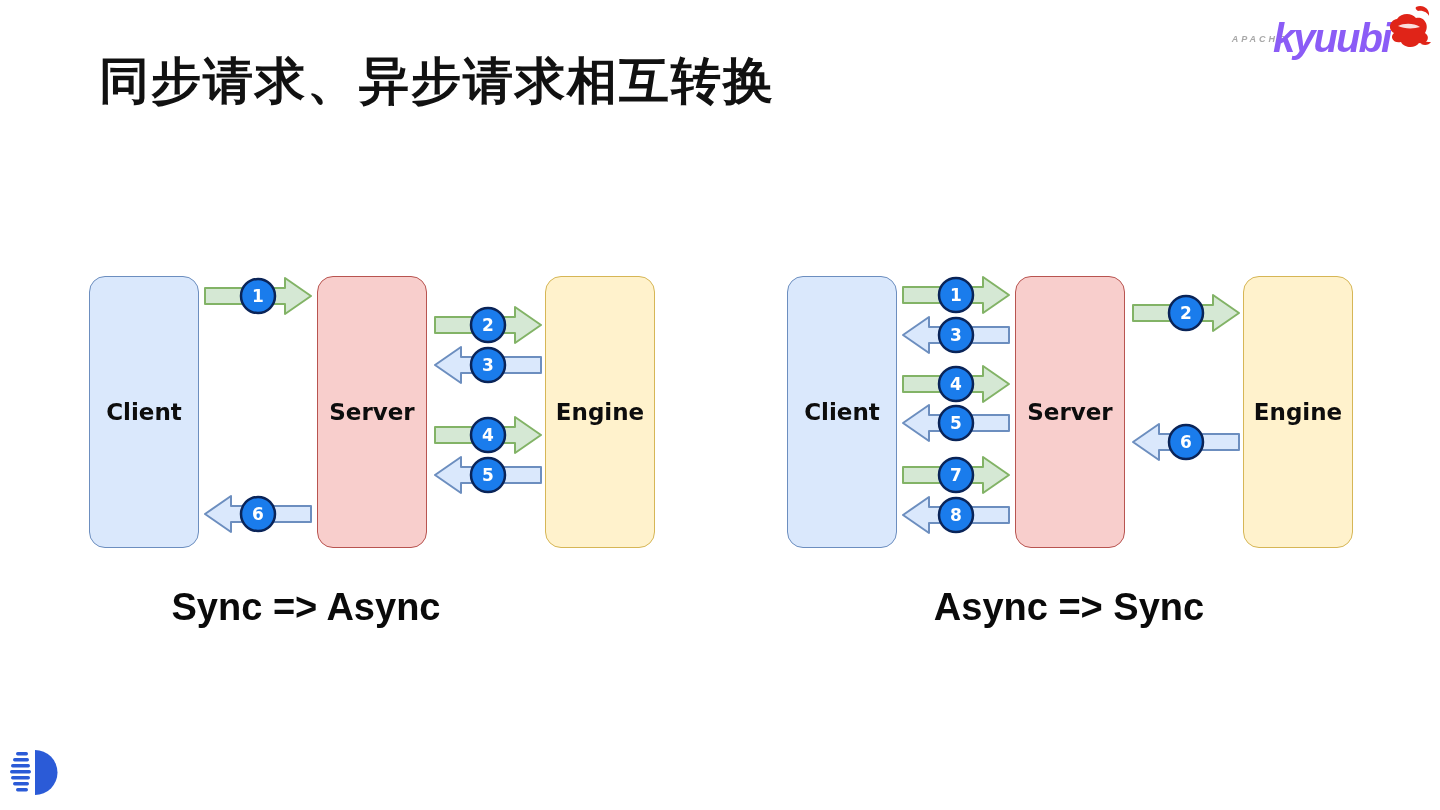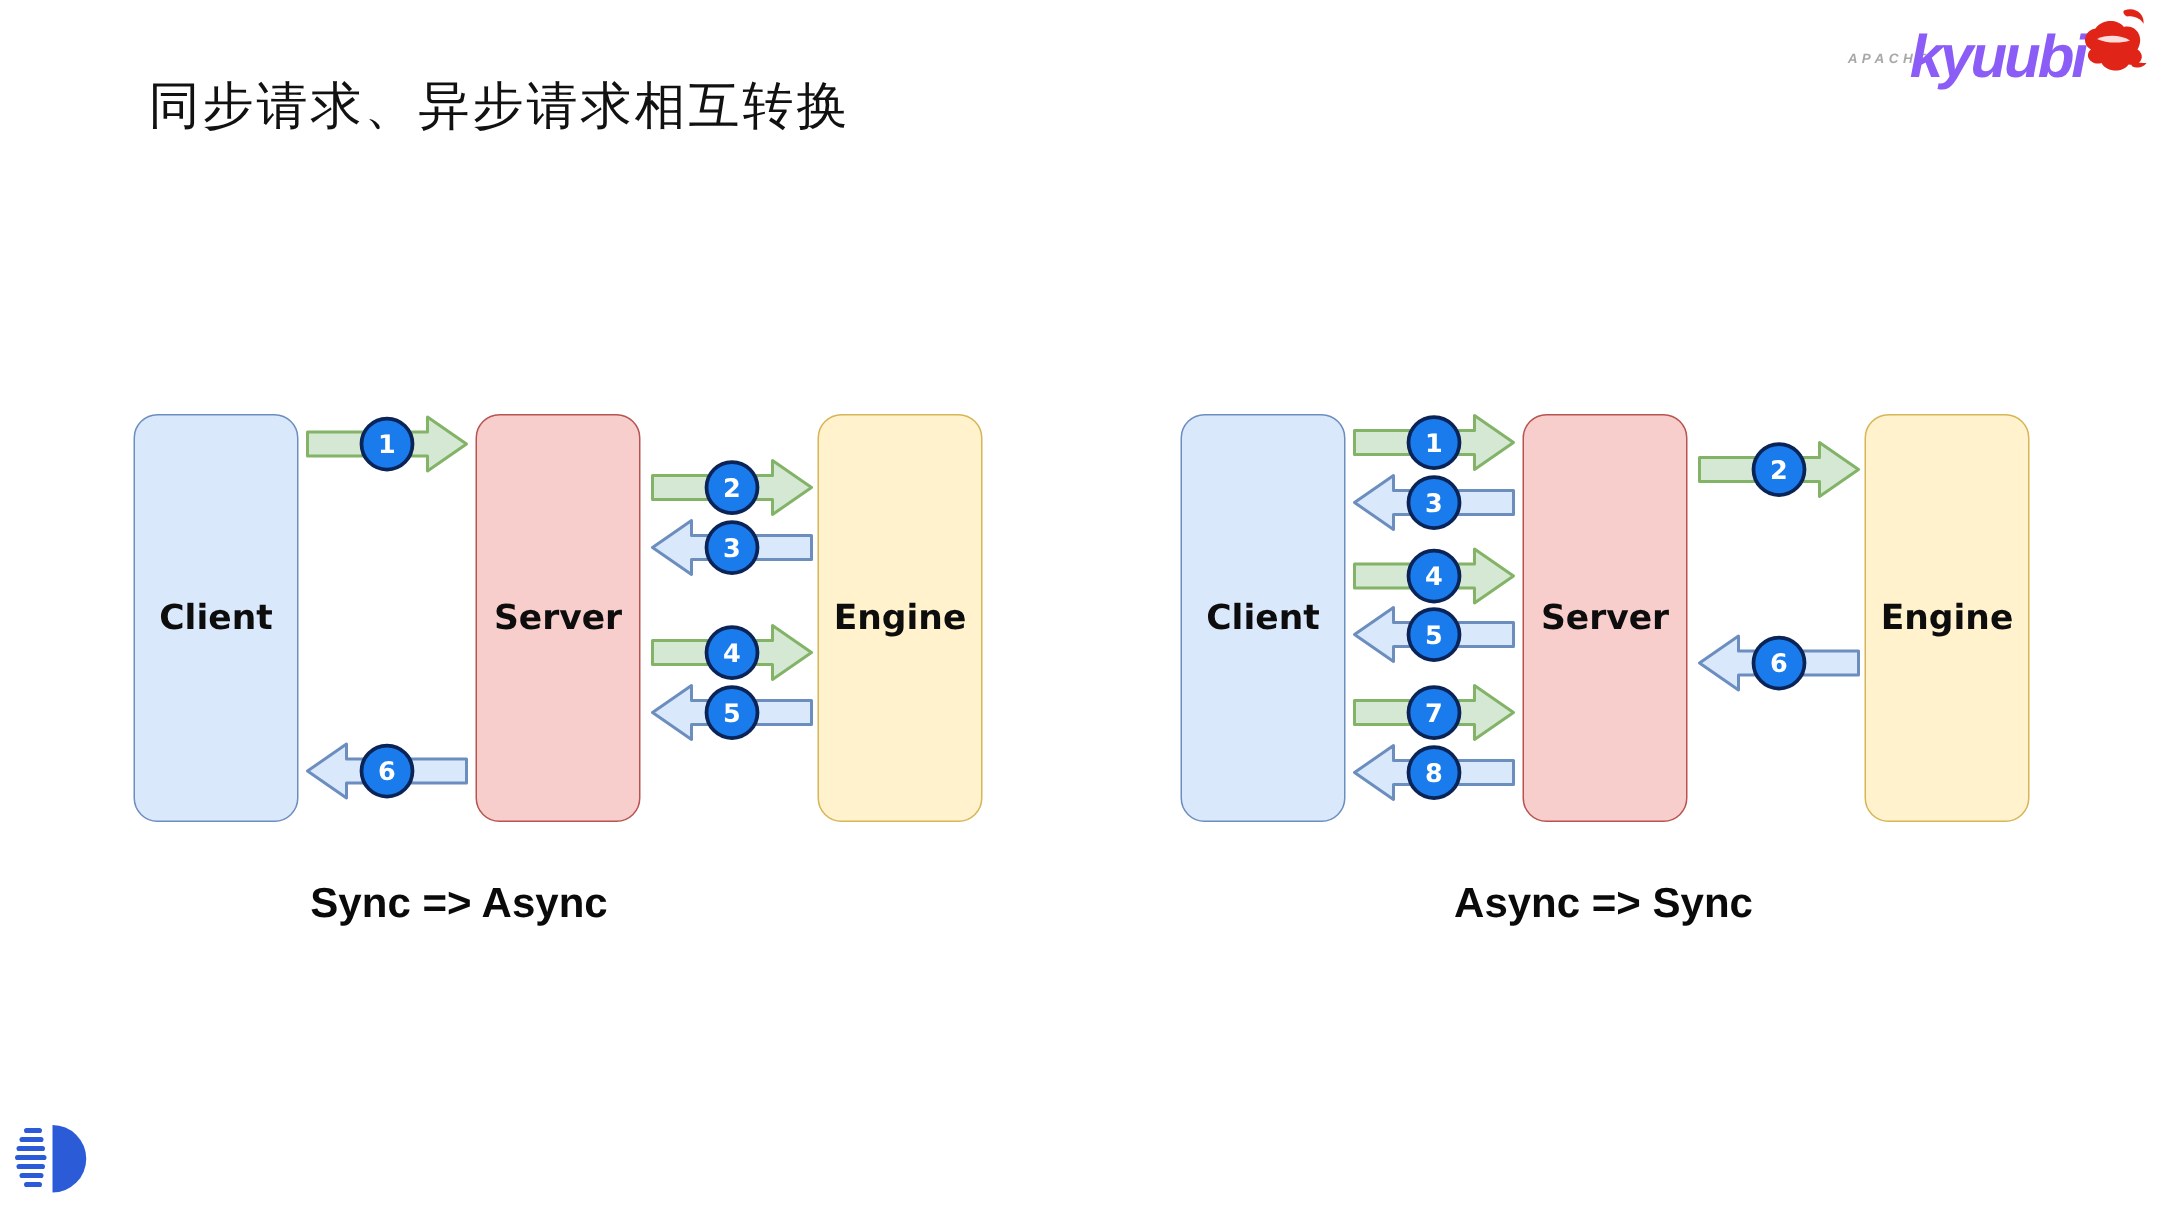--- a/index.html
+++ b/index.html
@@ -3,21 +3,21 @@
 <meta charset="utf-8">
 <style>
   * { margin: 0; padding: 0; box-sizing: border-box; }
   html, body { width: 1440px; height: 810px; overflow: hidden; }
   body { background: #ffffff; font-family: "Liberation Sans", "DejaVu Sans", sans-serif; position: relative; }
 
   .slide { position: absolute; inset: 0; background: #fff; }
 
   .title {
     position: absolute; left: 99px; top: 48px;
-    font-size: 34px; font-weight: 400; color: #111111;
+    font-size: 50px; font-weight: 700; color: #111111;
     letter-spacing: 2px;
     font-family: "Liberation Sans", "DejaVu Sans", sans-serif;
   }
 
   
   .kyuubi { position: absolute; top: 4px; right: 8px; display: flex; align-items: flex-end; }
   .ky-stack { display: flex; flex-direction: row; align-items: center; margin-right: 2px; }
   .ky-apache {
     font-size: 9px; font-weight: 700; font-style: italic;
     letter-spacing: 3px; color: #a8a8a8; margin-bottom: -2px; margin-right: -14px;
@@ -34,21 +34,21 @@
     position: absolute; top: 0; width: 110px; height: 272px;
     border-radius: 16px; display: flex; align-items: center; justify-content: center;
   }
   .box span {
     font-family: "DejaVu Sans", sans-serif; font-weight: 700; font-size: 23px; color: #0d0d0d;
   }
   .arrow { position: absolute; overflow: visible; }
 
   .caption {
     position: absolute; top: 586px; transform: translateX(-50%);
-    font-size: 28px; font-weight: 700; color: #0a0a0a; white-space: nowrap;
+    font-size: 38px; font-weight: 700; color: #0a0a0a; white-space: nowrap;
   }
 
   
   .netease { position: absolute; left: 8px; top: 746px; display: flex; align-items: center; }
   .ne-text {
     margin-left: 9px; font-size: 33px; font-weight: 600; color: #3b3b41; letter-spacing: 2px;
     font-family: "Liberation Sans", "DejaVu Sans", sans-serif;
   }
 </style>
 </head>

